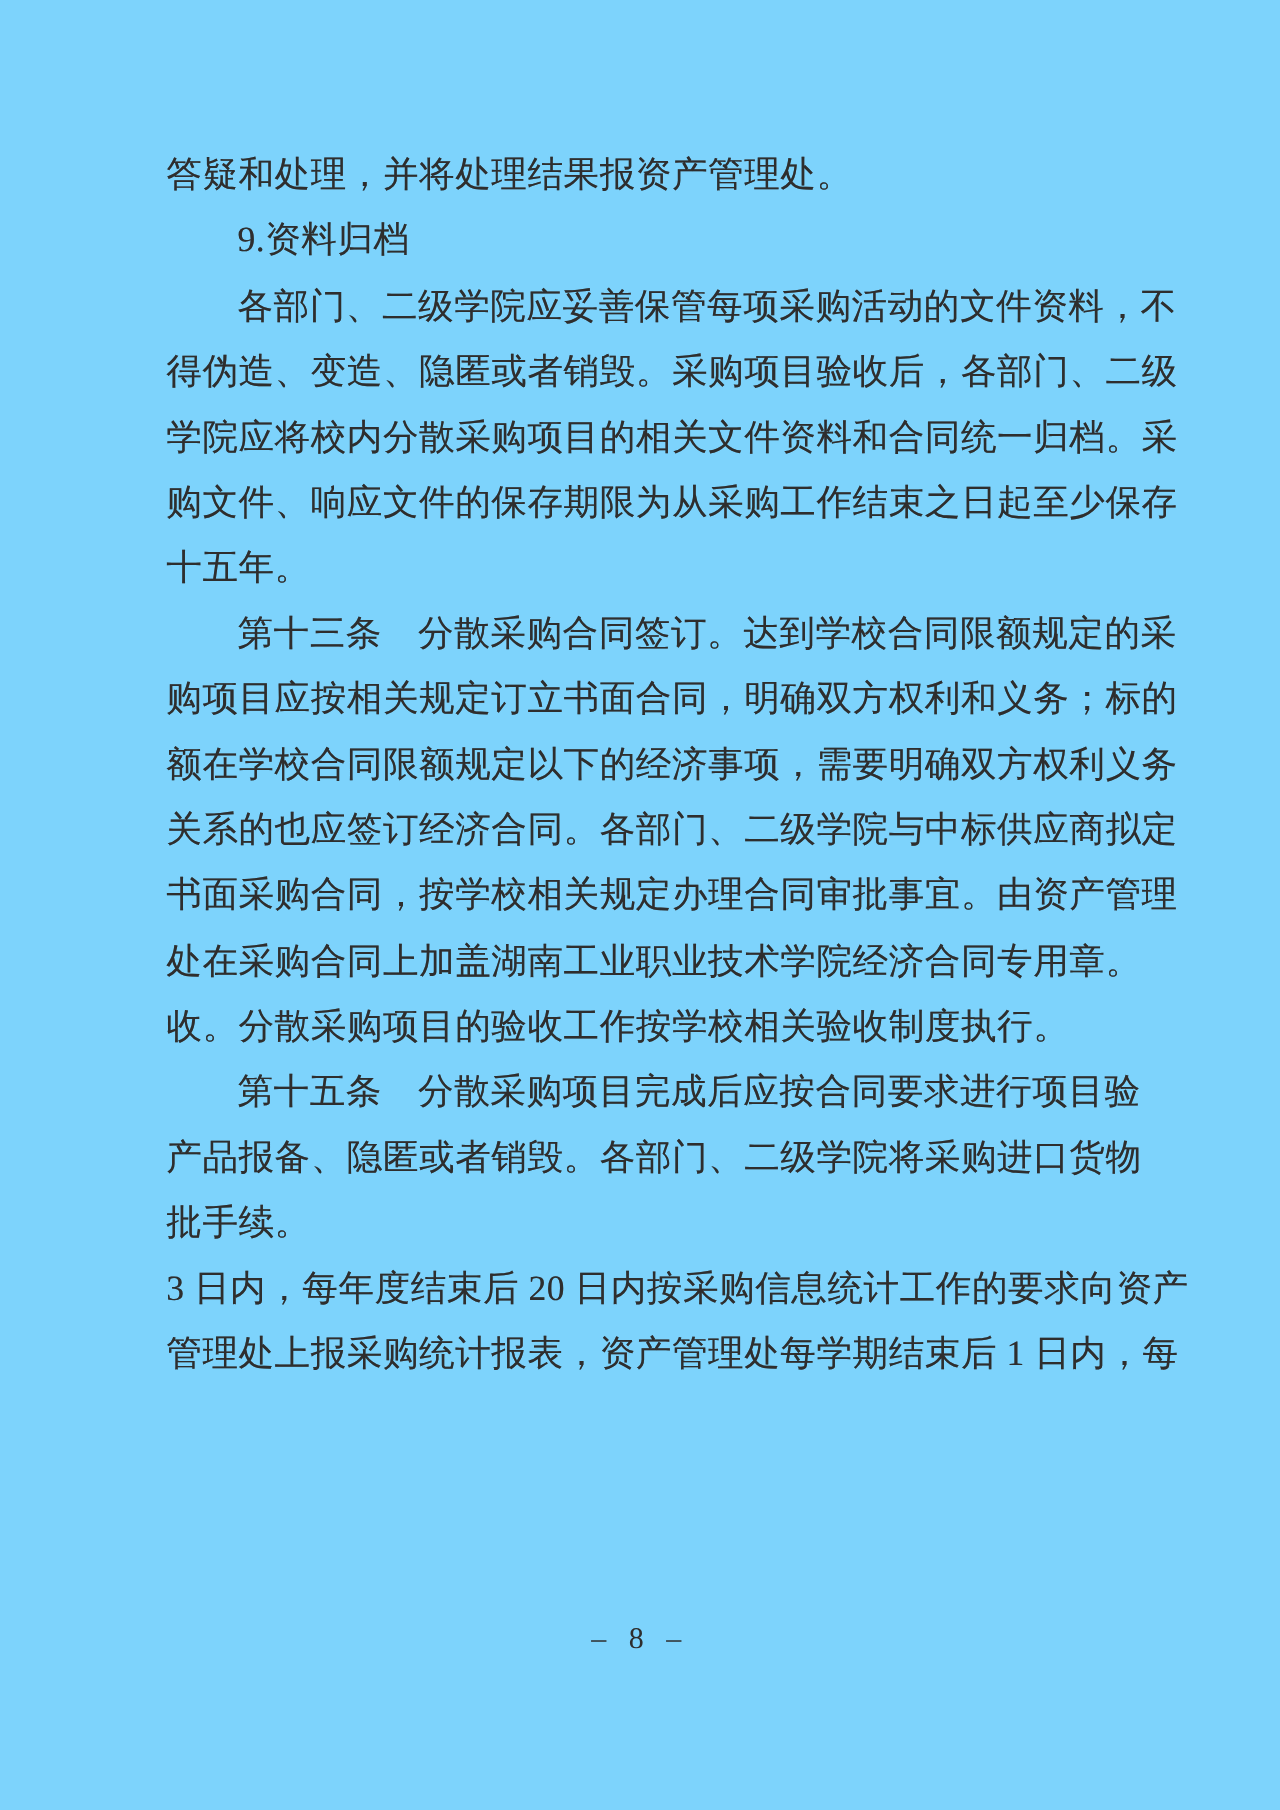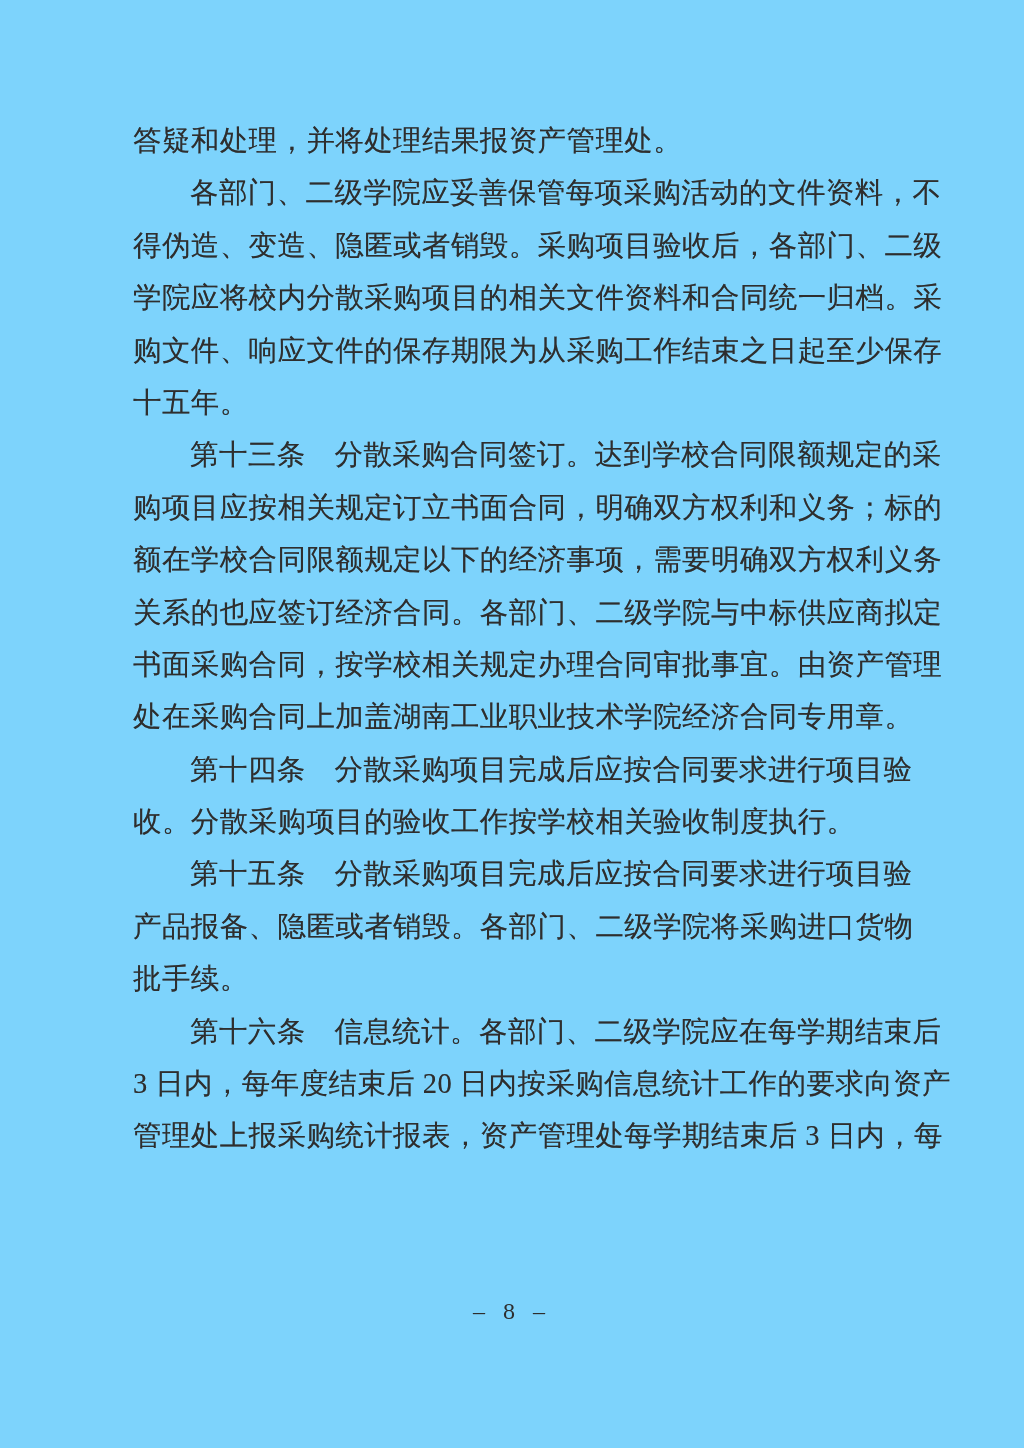--- a/index.html
+++ b/index.html
@@ -45,35 +45,34 @@
     letter-spacing: 6px;
     color: #2e2e2e;
   }
 </style>
 </head>
 <body>
 
 <div class="page">
   <div class="text-block">
     <div class="line">答疑和处理，并将处理结果报资产管理处。</div>
+    <div class="line indent">9.资料归档</div>
     <div class="line indent">各部门、二级学院应妥善保管每项采购活动的文件资料，不</div>
     <div class="line">得伪造、变造、隐匿或者销毁。采购项目验收后，各部门、二级</div>
     <div class="line">学院应将校内分散采购项目的相关文件资料和合同统一归档。采</div>
     <div class="line">购文件、响应文件的保存期限为从采购工作结束之日起至少保存</div>
     <div class="line">十五年。</div>
     <div class="line indent">第十三条　分散采购合同签订。达到学校合同限额规定的采</div>
     <div class="line">购项目应按相关规定订立书面合同，明确双方权利和义务；标的</div>
     <div class="line">额在学校合同限额规定以下的经济事项，需要明确双方权利义务</div>
     <div class="line">关系的也应签订经济合同。各部门、二级学院与中标供应商拟定</div>
     <div class="line">书面采购合同，按学校相关规定办理合同审批事宜。由资产管理</div>
     <div class="line">处在采购合同上加盖湖南工业职业技术学院经济合同专用章。</div>
-    <div class="line indent">第十四条　分散采购项目完成后应按合同要求进行项目验</div>
     <div class="line">收。分散采购项目的验收工作按学校相关验收制度执行。</div>
     <div class="line indent">第十五条　分散采购项目完成后应按合同要求进行项目验</div>
     <div class="line">产品报备、隐匿或者销毁。各部门、二级学院将采购进口货物</div>
     <div class="line">批手续。</div>
-    <div class="line indent">第十六条　信息统计。各部门、二级学院应在每学期结束后</div>
     <div class="line">3 日内，每年度结束后 20 日内按采购信息统计工作的要求向资产</div>
-    <div class="line">管理处上报采购统计报表，资产管理处每学期结束后 3 日内，每</div>
+    <div class="line">管理处上报采购统计报表，资产管理处每学期结束后 1 日内，每</div>
   </div>
 
   <div class="page-number">– 8 –</div>
 </div>
 
 </body></html>

